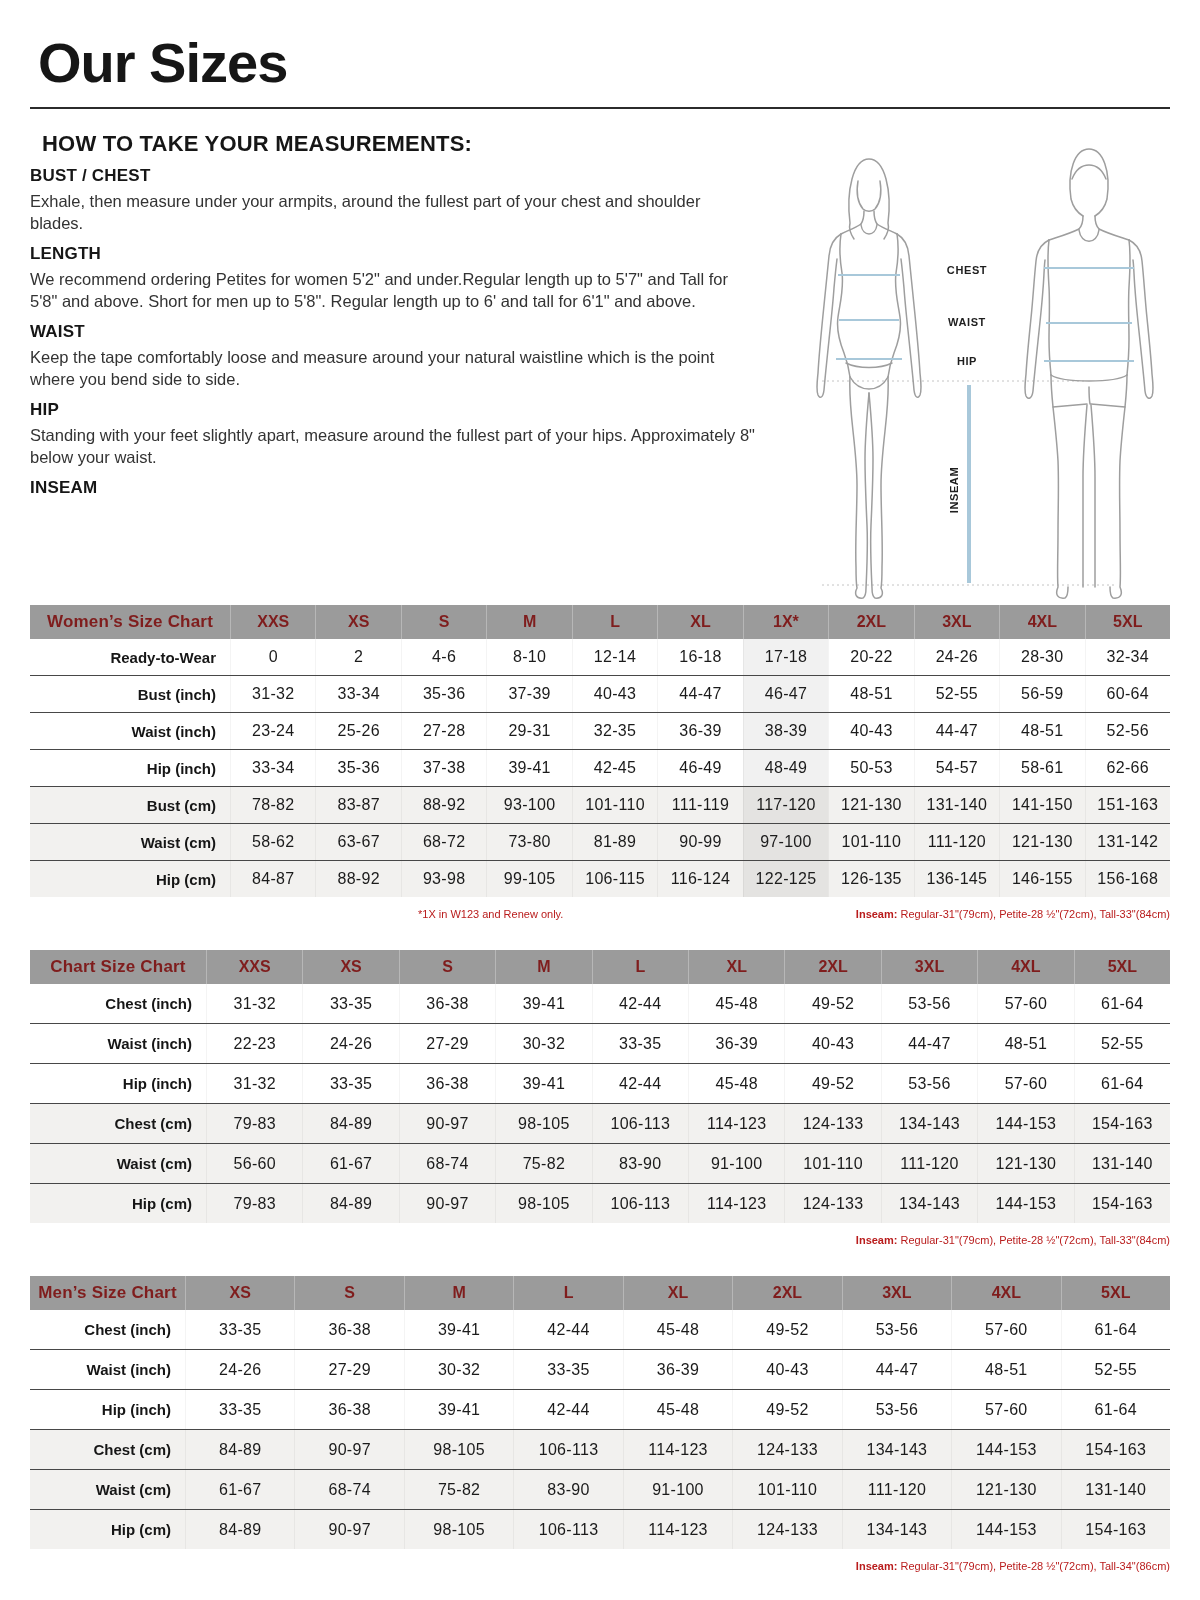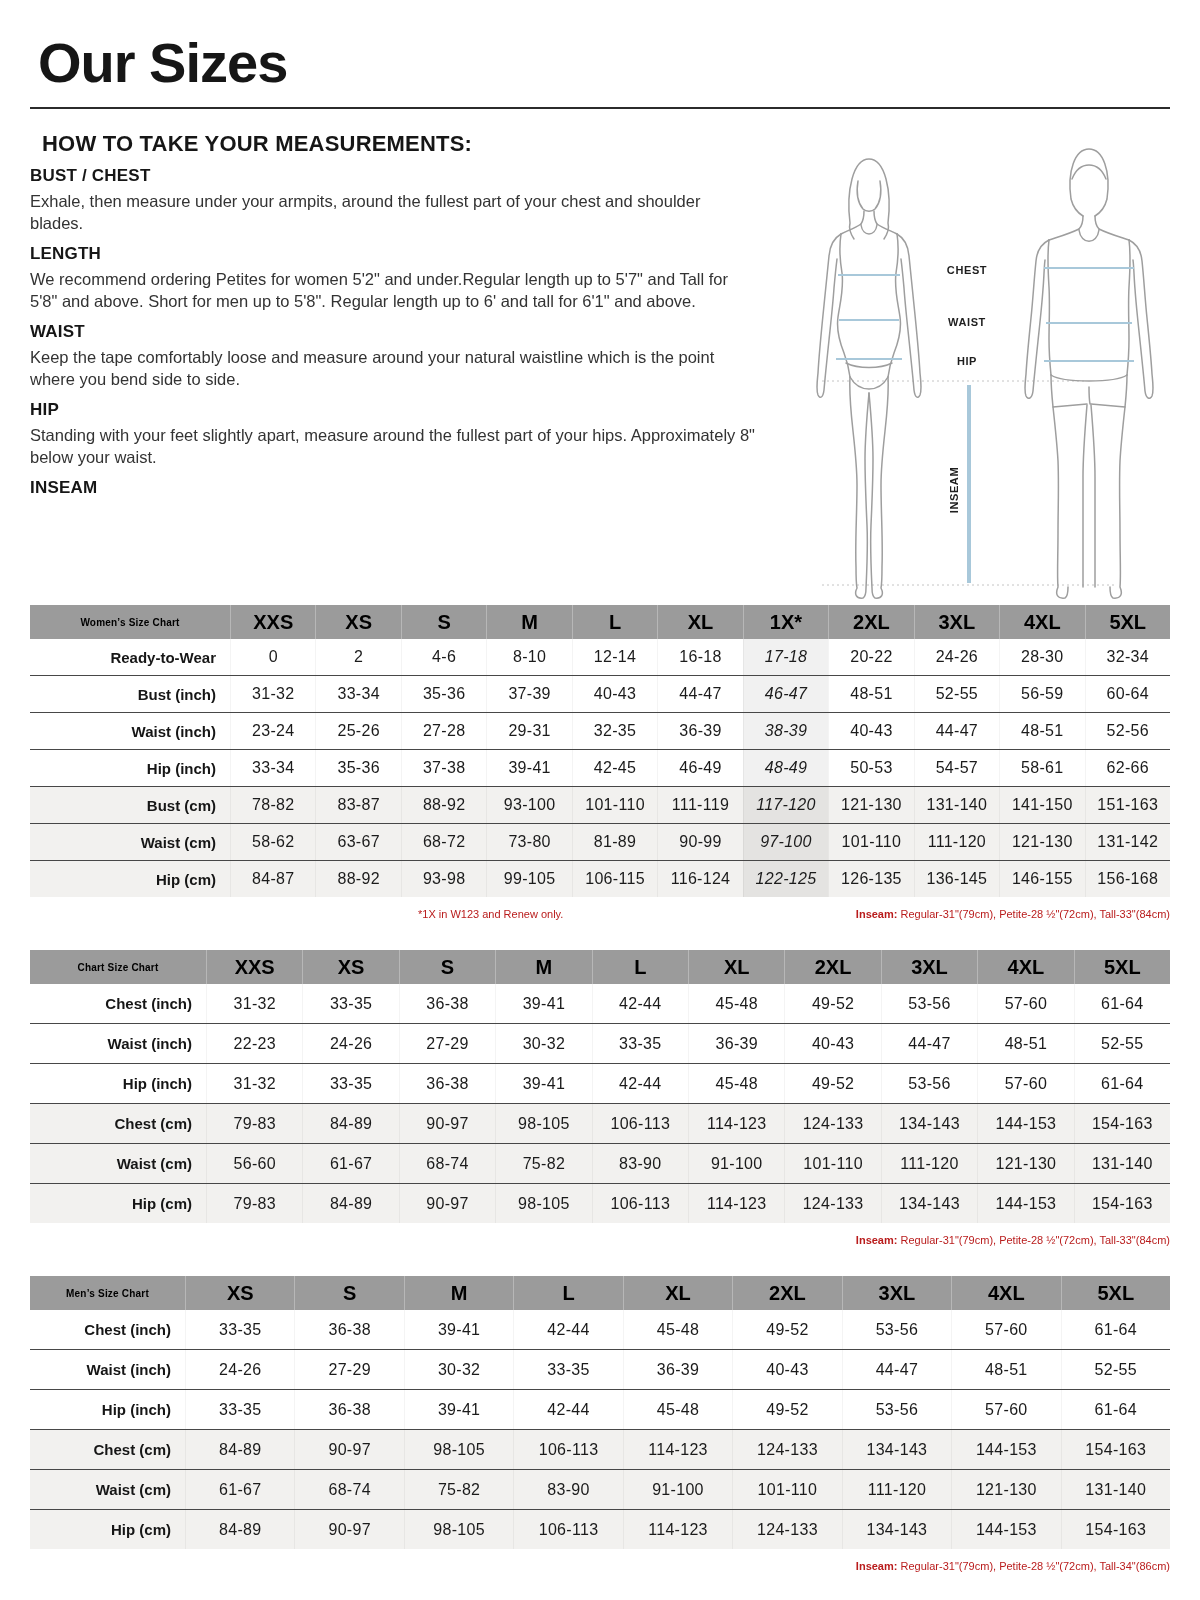--- a/index.html
+++ b/index.html
@@ -31,26 +31,26 @@
   .table-section.first{margin-top:26px;}
   .sizetable .trow{display:grid;align-items:stretch;}
   .t0 .trow{grid-template-columns:200px repeat(11,1fr);}
   .t1 .trow{grid-template-columns:176px repeat(10,1fr);}
   .t2 .trow{grid-template-columns:155px repeat(9,1fr);}
   .thead{background:#9b9b9b;height:34px;}
   .tbody-row{height:36px;background:#fff;}
   .t1 .tbody-row,.t2 .tbody-row{height:39px;}
   .tbody-row + .tbody-row{border-top:1px solid #474747;}
   .cell{display:flex;align-items:center;justify-content:center;}
-  .thead .label-cell{color:#000000;font-weight:600;font-size:10px;letter-spacing:.2px;}
-  .col-head{color:#000000;font-weight:700;font-size:20px;border-left:1px solid rgba(255,255,255,.28);}
+  .thead .label-cell{color:#7f1d1d;font-weight:600;font-size:17px;letter-spacing:.2px;}
+  .col-head{color:#7f1d1d;font-weight:700;font-size:16px;border-left:1px solid rgba(255,255,255,.28);}
   .row-label{justify-content:flex-end;padding-right:14px;font-weight:700;font-size:15px;color:#161616;}
   .val{font-size:16px;color:#1b1b1b;letter-spacing:.3px;border-left:1px solid rgba(0,0,0,.045);}
   .shaded{background:#f2f1ef;}
-  .hl{background:rgba(0,0,0,.055);font-style:italic;}
+  .hl{background:rgba(0,0,0,.055);}
 
   .footnote{display:flex;margin-top:11px;font-size:11px;color:#b91c1c;}
   .footnote .left-note{margin-left:388px;}
   .footnote .right-note{margin-left:auto;}
   .footnote b{font-weight:700;}
 </style>
 </head>
 <body>
 
 <div class="page">

